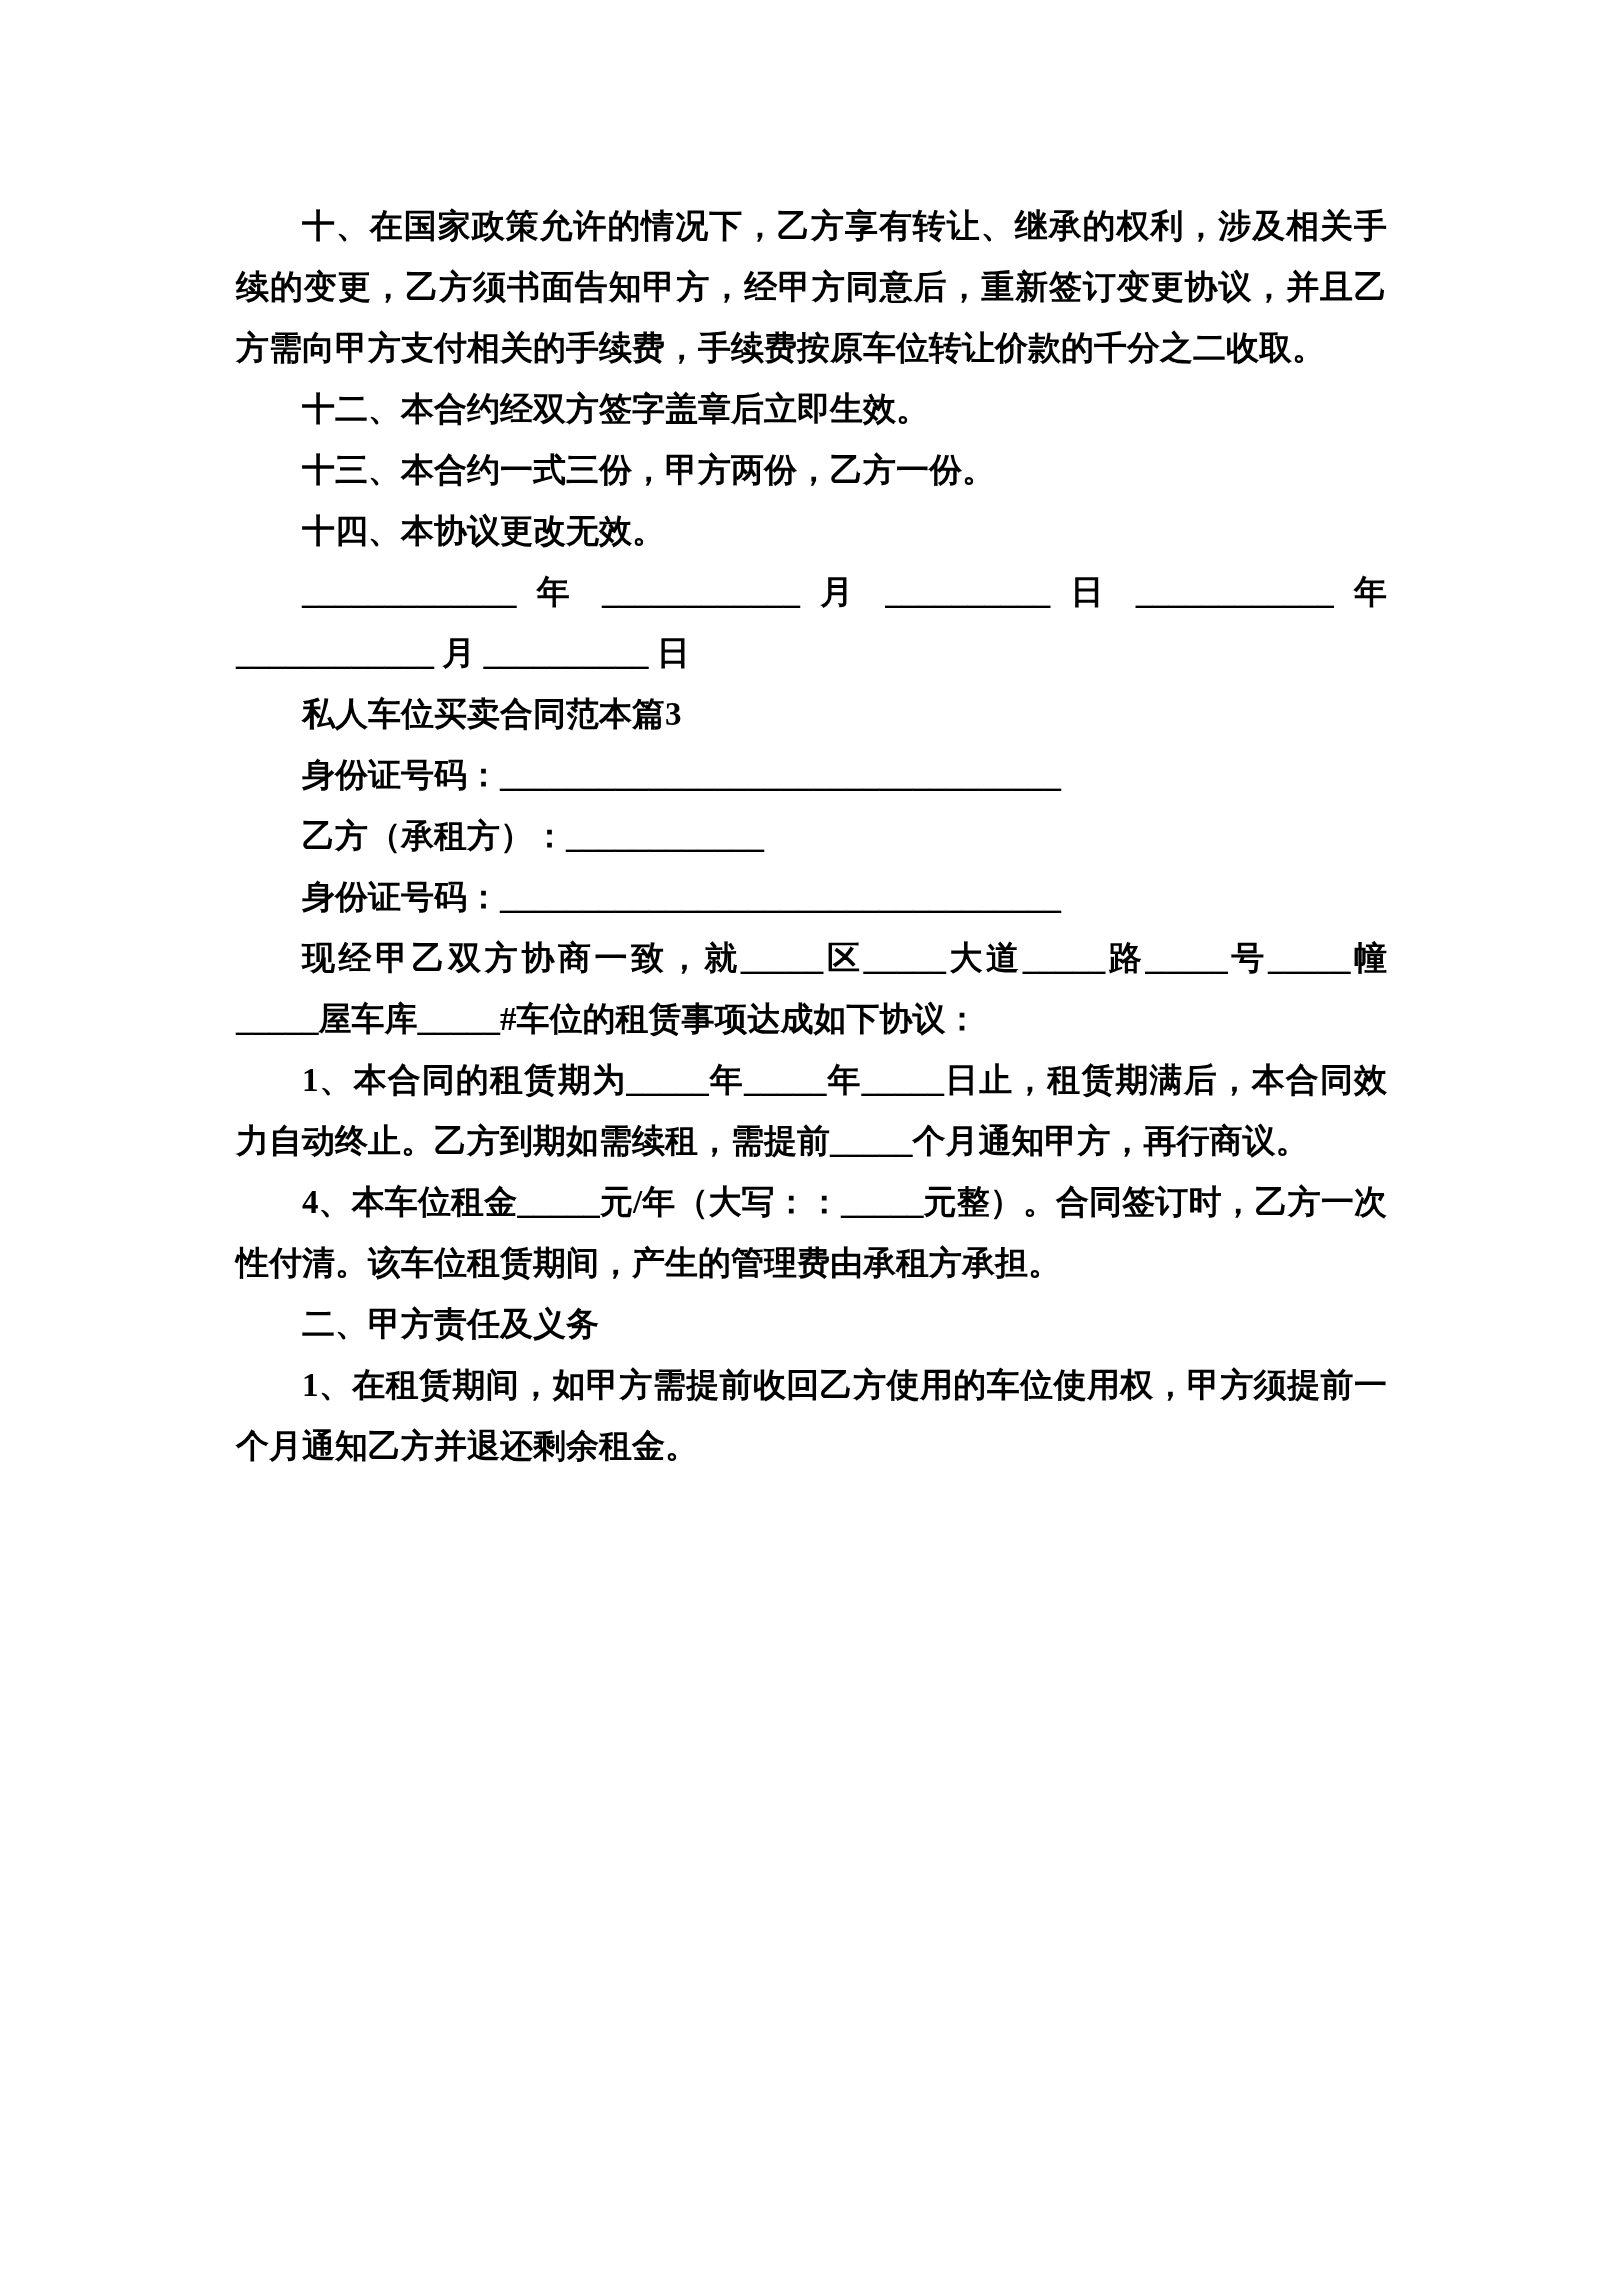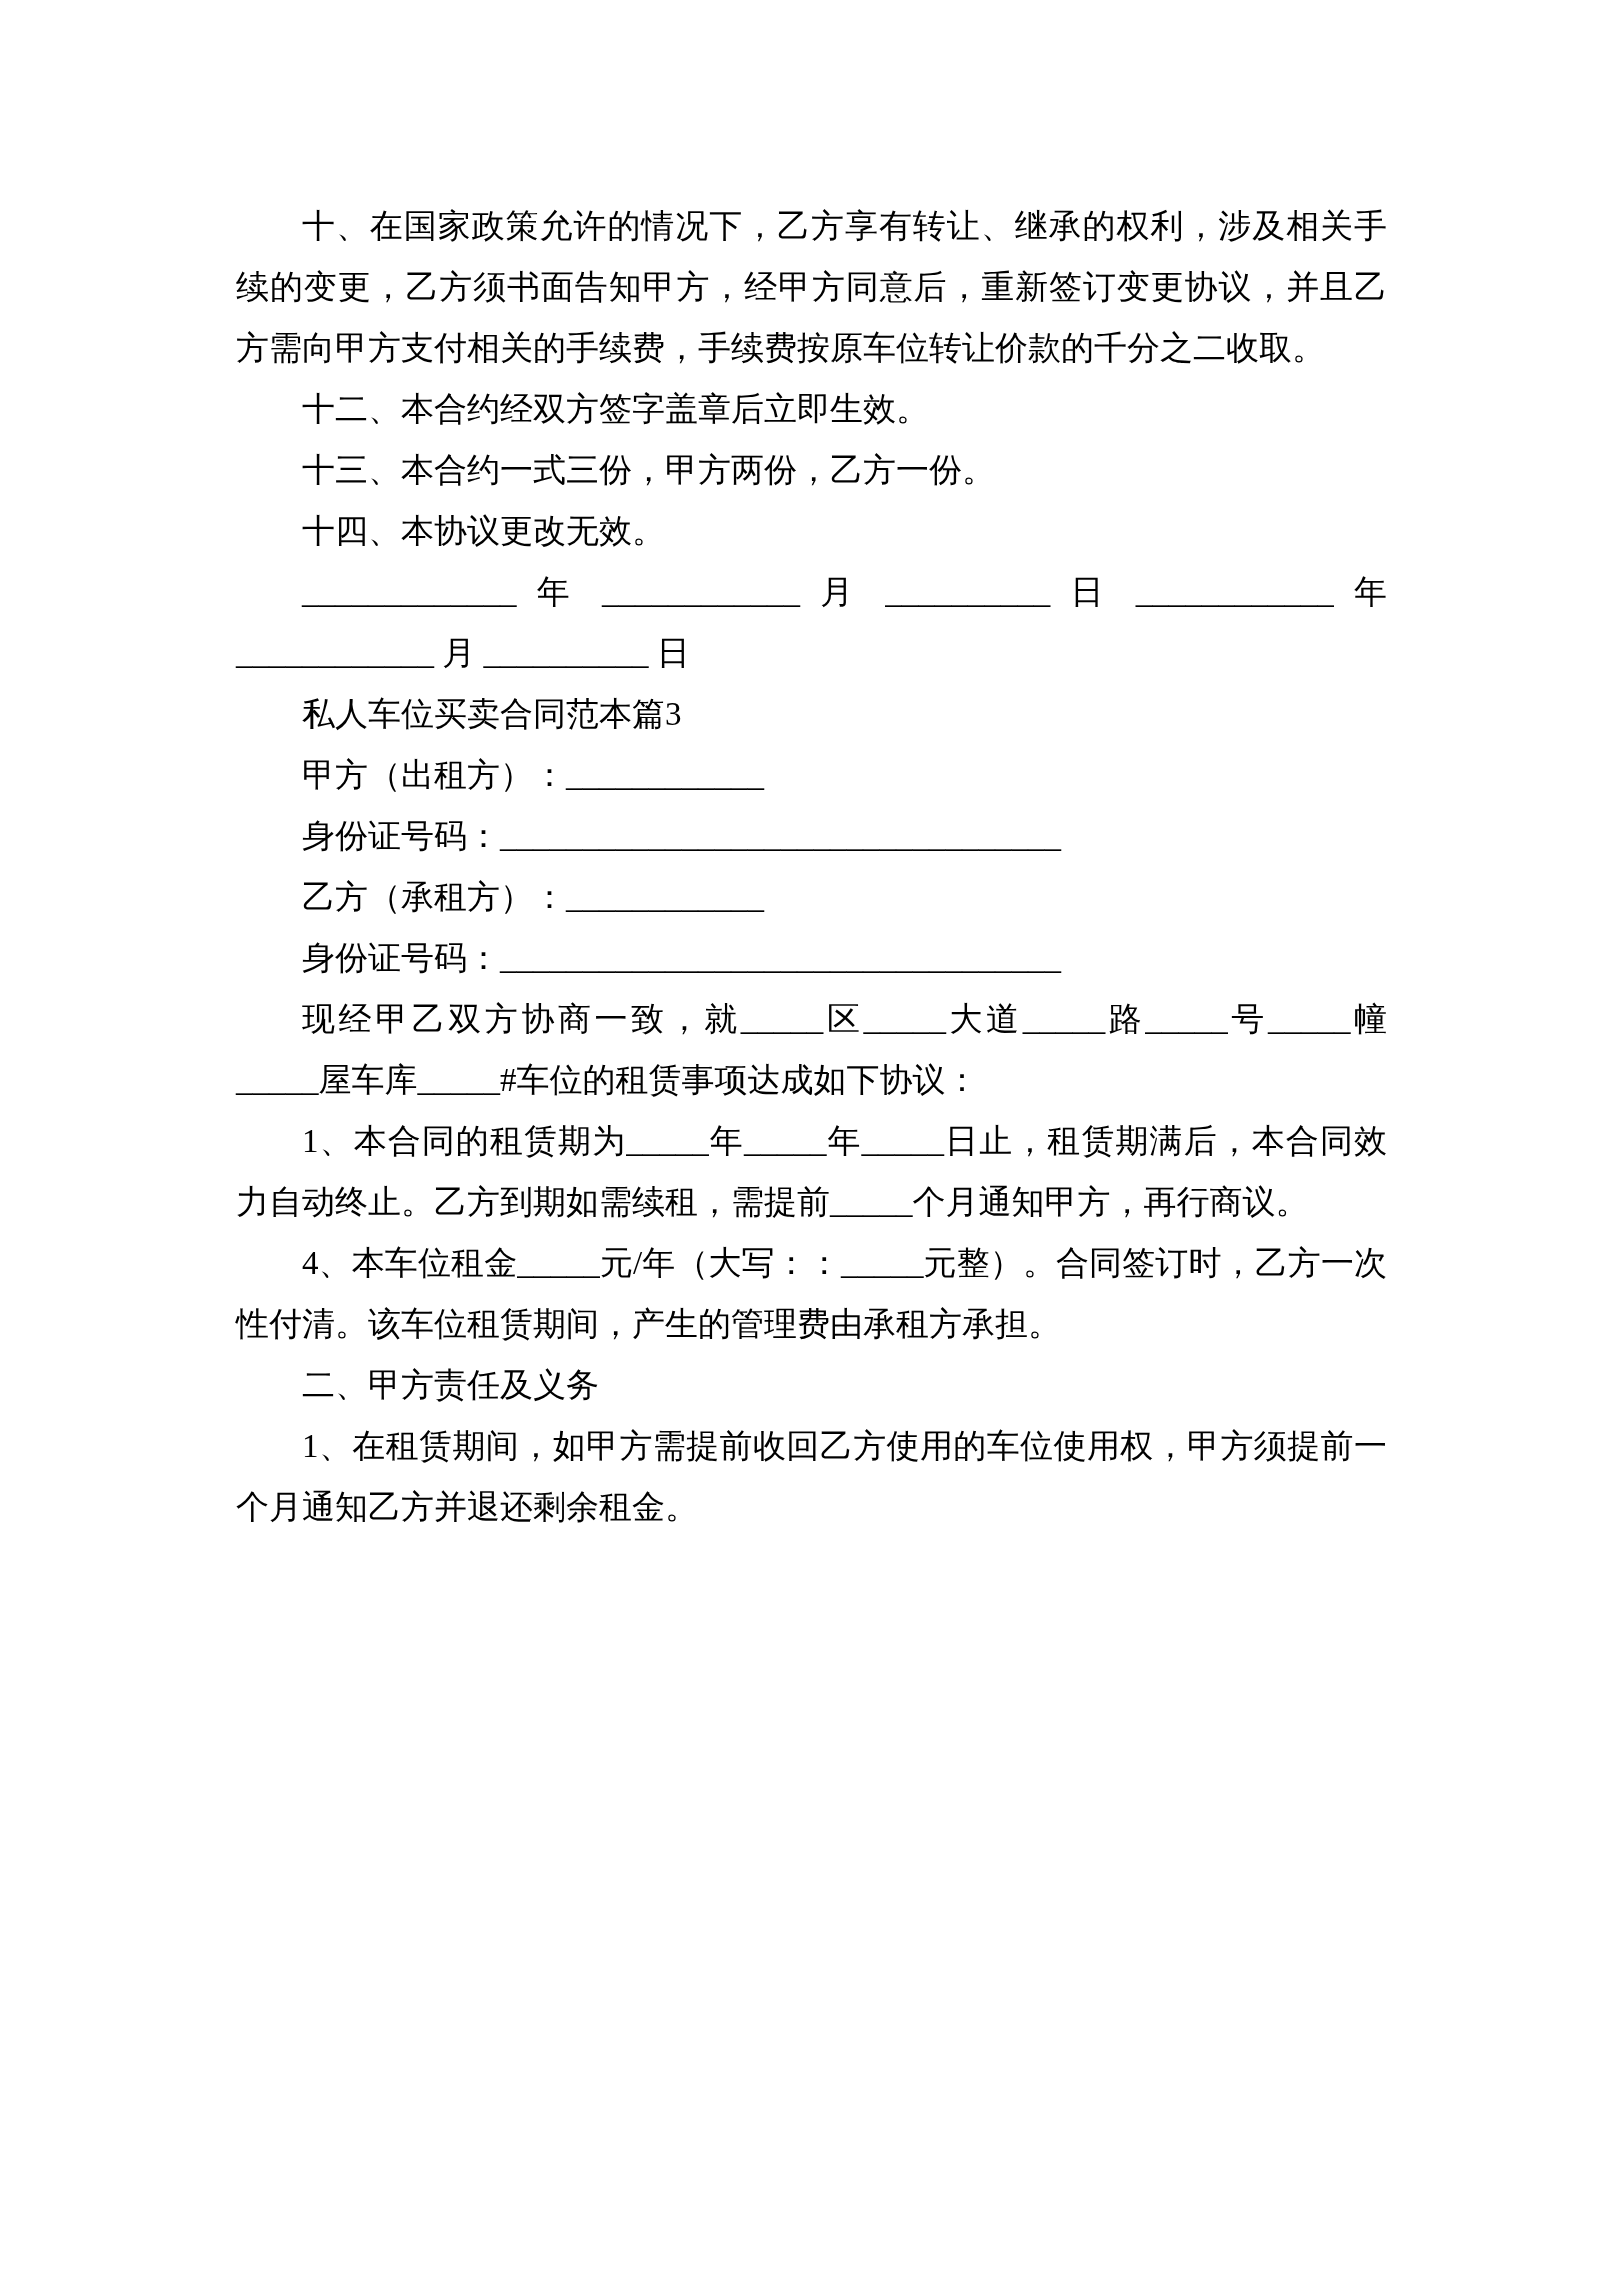--- a/index.html
+++ b/index.html
@@ -15,20 +15,21 @@
   .page {
     box-sizing: border-box;
     width: 1623px;
     height: 2295px;
     background: #ffffff;
     padding: 196px 236px 12px 236px;
     font-family: "Liberation Serif", "DejaVu Serif", serif;
     font-size: 33px;
     color: #000000;
     overflow: hidden;
+    font-weight: bold;
   }
   .page p {
     margin: 0;
     padding: 0;
     line-height: 61px;
     text-align: justify;
     text-indent: 2em;
     letter-spacing: 0;
     word-spacing: 0;
   }
@@ -36,21 +37,20 @@
 </head>
 <body>
 
 <div class="page">
   <p>十、在国家政策允许的情况下，乙方享有转让、继承的权利，涉及相关手续的变更，乙方须书面告知甲方，经甲方同意后，重新签订变更协议，并且乙方需向甲方支付相关的手续费，手续费按原车位转让价款的千分之二收取。</p>
   <p>十二、本合约经双方签字盖章后立即生效。</p>
   <p>十三、本合约一式三份，甲方两份，乙方一份。</p>
   <p>十四、本协议更改无效。</p>
   <p>_____________ 年 ____________ 月 __________ 日 ____________ 年 ____________ 月 __________ 日</p>
   <p>私人车位买卖合同范本篇3</p>
-  <p>甲方（出租方）：____________</p>
   <p>身份证号码：__________________________________</p>
   <p>乙方（承租方）：____________</p>
   <p>身份证号码：__________________________________</p>
   <p>现经甲乙双方协商一致，就_____区_____大道_____路_____号_____幢_____屋车库_____#车位的租赁事项达成如下协议：</p>
   <p>1、本合同的租赁期为_____年_____年_____日止，租赁期满后，本合同效力自动终止。乙方到期如需续租，需提前_____个月通知甲方，再行商议。</p>
   <p>4、本车位租金_____元/年（大写：：_____元整）。合同签订时，乙方一次性付清。该车位租赁期间，产生的管理费由承租方承担。</p>
   <p>二、甲方责任及义务</p>
   <p>1、在租赁期间，如甲方需提前收回乙方使用的车位使用权，甲方须提前一个月通知乙方并退还剩余租金。</p>
 </div>
 

